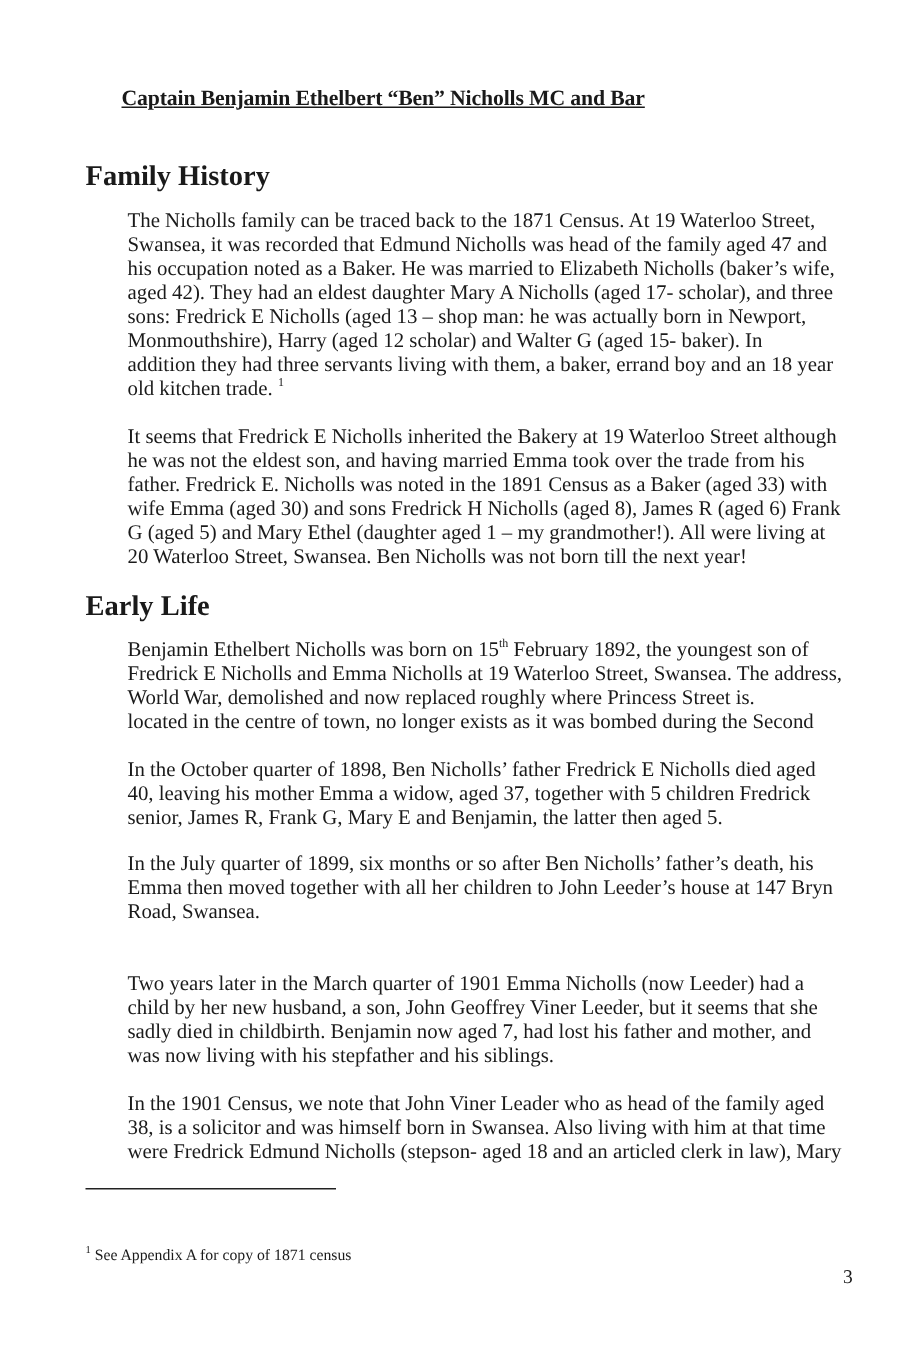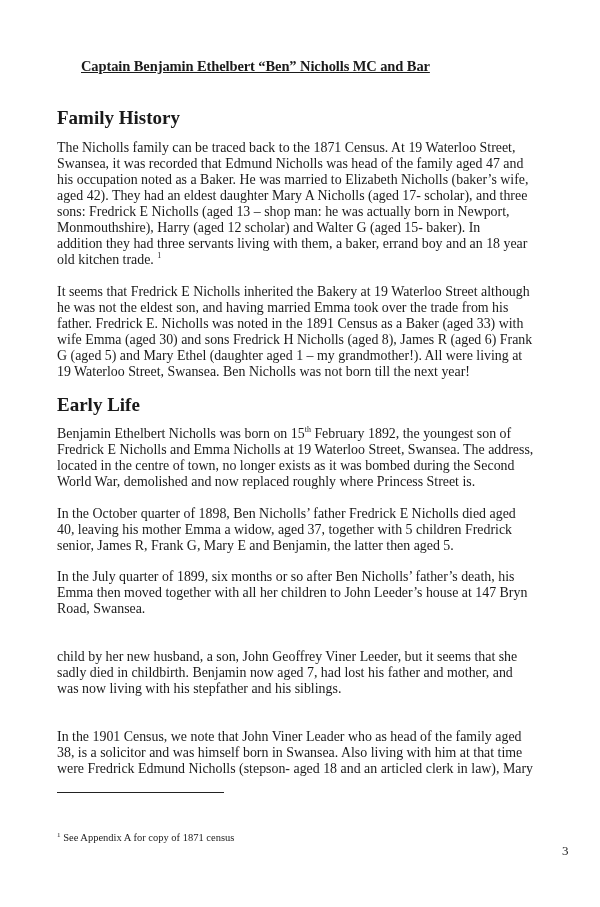--- a/index.html
+++ b/index.html
@@ -3,21 +3,21 @@
 <meta charset="utf-8">
 <style>
   html, body { margin:0; padding:0; background:#ffffff; }
   body { width:600px; height:907px; position:relative; overflow:hidden;
          font-family:"Liberation Serif","DejaVu Serif",serif; color:#1a1a1a; }
   .page { position:absolute; left:57px; top:0; width:490px; }
   .title { position:absolute; left:0; top:58px; font-size:14.5px; font-weight:bold;
            text-decoration:underline; white-space:nowrap; letter-spacing:-0.1px;margin-left:24px; }
   .h { position:absolute; left:0; font-size:19px; font-weight:bold; white-space:nowrap; }
   .p { position:absolute; left:0; width:490px; font-size:13.9px; line-height:16px; }
-  .p span.line { display:block; white-space:nowrap; }
+  .p span.line { display:block; white-space:nowrap;margin-left:28px; }
   sup { font-size:8px; line-height:0; vertical-align:super; }
   .rule { position:absolute; left:0; top:792px; width:167px; height:1px; background:#222; }
   .fn { position:absolute; left:0; top:801px; font-size:10.5px; white-space:nowrap;margin-top:31px; }
   .fn sup { font-size:7px; }
   .pagenum { position:absolute; left:505px; top:843px; font-size:13px; }
 </style>
 </head>
 <body>
 
 <div class="page">
@@ -36,45 +36,46 @@
     <span class="line">addition they had three servants living with them, a baker, errand boy and an 18 year</span>
     <span class="line"><span>old kitchen trade. </span><sup>1</sup></span>
   </div>
 
   <div class="p" style="top:284px">
     <span class="line"> It seems that Fredrick E Nicholls inherited the Bakery at 19 Waterloo Street although</span>
     <span class="line">he was not the eldest son, and having married Emma took over the trade from his</span>
     <span class="line">father. Fredrick E. Nicholls was noted in the 1891 Census as a Baker (aged 33) with</span>
     <span class="line">wife Emma (aged 30) and sons Fredrick H Nicholls (aged 8), James R (aged 6) Frank</span>
     <span class="line">G (aged 5) and Mary Ethel (daughter aged 1 – my grandmother!). All were living at</span>
-    <span class="line">19 Waterloo Street, Swansea. Ben Nicholls was not born till the next year!</span>
+    <span class="line">20 Waterloo Street, Swansea. Ben Nicholls was not born till the next year!</span>
   </div>
 
   <div class="h" style="top:394px">Early Life</div>
 
   <div class="p" style="top:426px">
     <span class="line"><span>Benjamin Ethelbert Nicholls was born on 15</span><sup>th</sup><span> February 1892, the youngest son of</span></span>
     <span class="line">Fredrick E Nicholls and Emma Nicholls at 19 Waterloo Street, Swansea. The address,</span>
+    <span class="line">World War, demolished and now replaced roughly where Princess Street is.</span>
     <span class="line">located in the centre of town, no longer exists as it was bombed during the Second</span>
-    <span class="line">World War, demolished and now replaced roughly where Princess Street is.</span>
   </div>
 
   <div class="p" style="top:506px">
     <span class="line">In the October quarter of 1898, Ben Nicholls’ father Fredrick E Nicholls died aged</span>
     <span class="line">40, leaving his mother Emma a widow, aged 37, together with 5 children Fredrick</span>
     <span class="line">senior, James R, Frank G, Mary E and Benjamin, the latter then aged 5.</span>
   </div>
 
   <div class="p" style="top:569px">
     <span class="line">In the July quarter of 1899, six months or so after Ben Nicholls’ father’s death, his</span>
     <span class="line">Emma then moved together with all her children to John Leeder’s house at 147 Bryn</span>
     <span class="line">Road, Swansea.</span>
   </div>
 
   <div class="p" style="top:649px">
+    <span class="line">Two years later in the March quarter of 1901 Emma Nicholls (now Leeder) had a</span>
     <span class="line">child by her new husband, a son, John Geoffrey Viner Leeder, but it seems that she</span>
     <span class="line">sadly died in childbirth. Benjamin now aged 7, had lost his father and mother, and</span>
     <span class="line">was now living with his stepfather and his siblings.</span>
   </div>
 
   <div class="p" style="top:729px">
     <span class="line">In the 1901 Census, we note that John Viner Leader who as head of the family aged</span>
     <span class="line">38, is a solicitor and was himself born in Swansea. Also living with him at that time</span>
     <span class="line">were Fredrick Edmund Nicholls (stepson- aged 18 and an articled clerk in law), Mary</span>
   </div>

